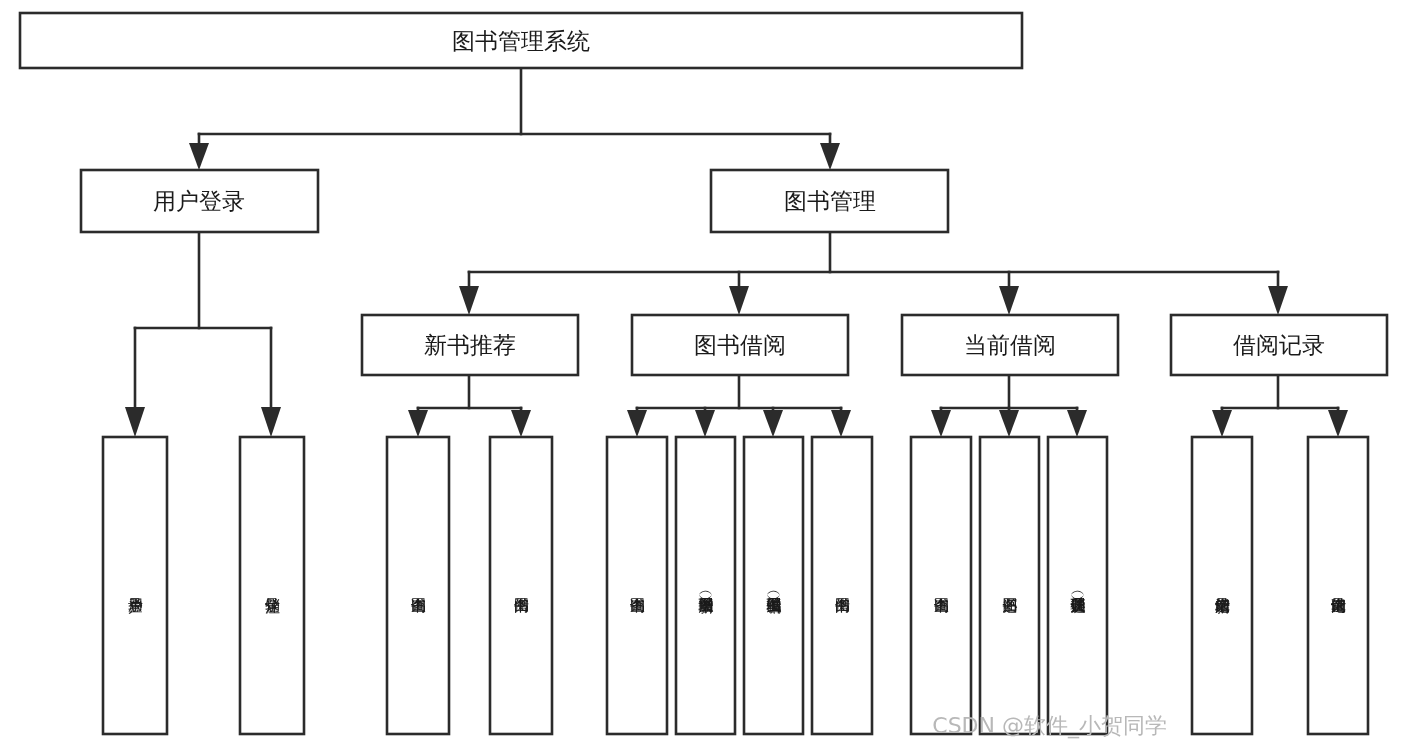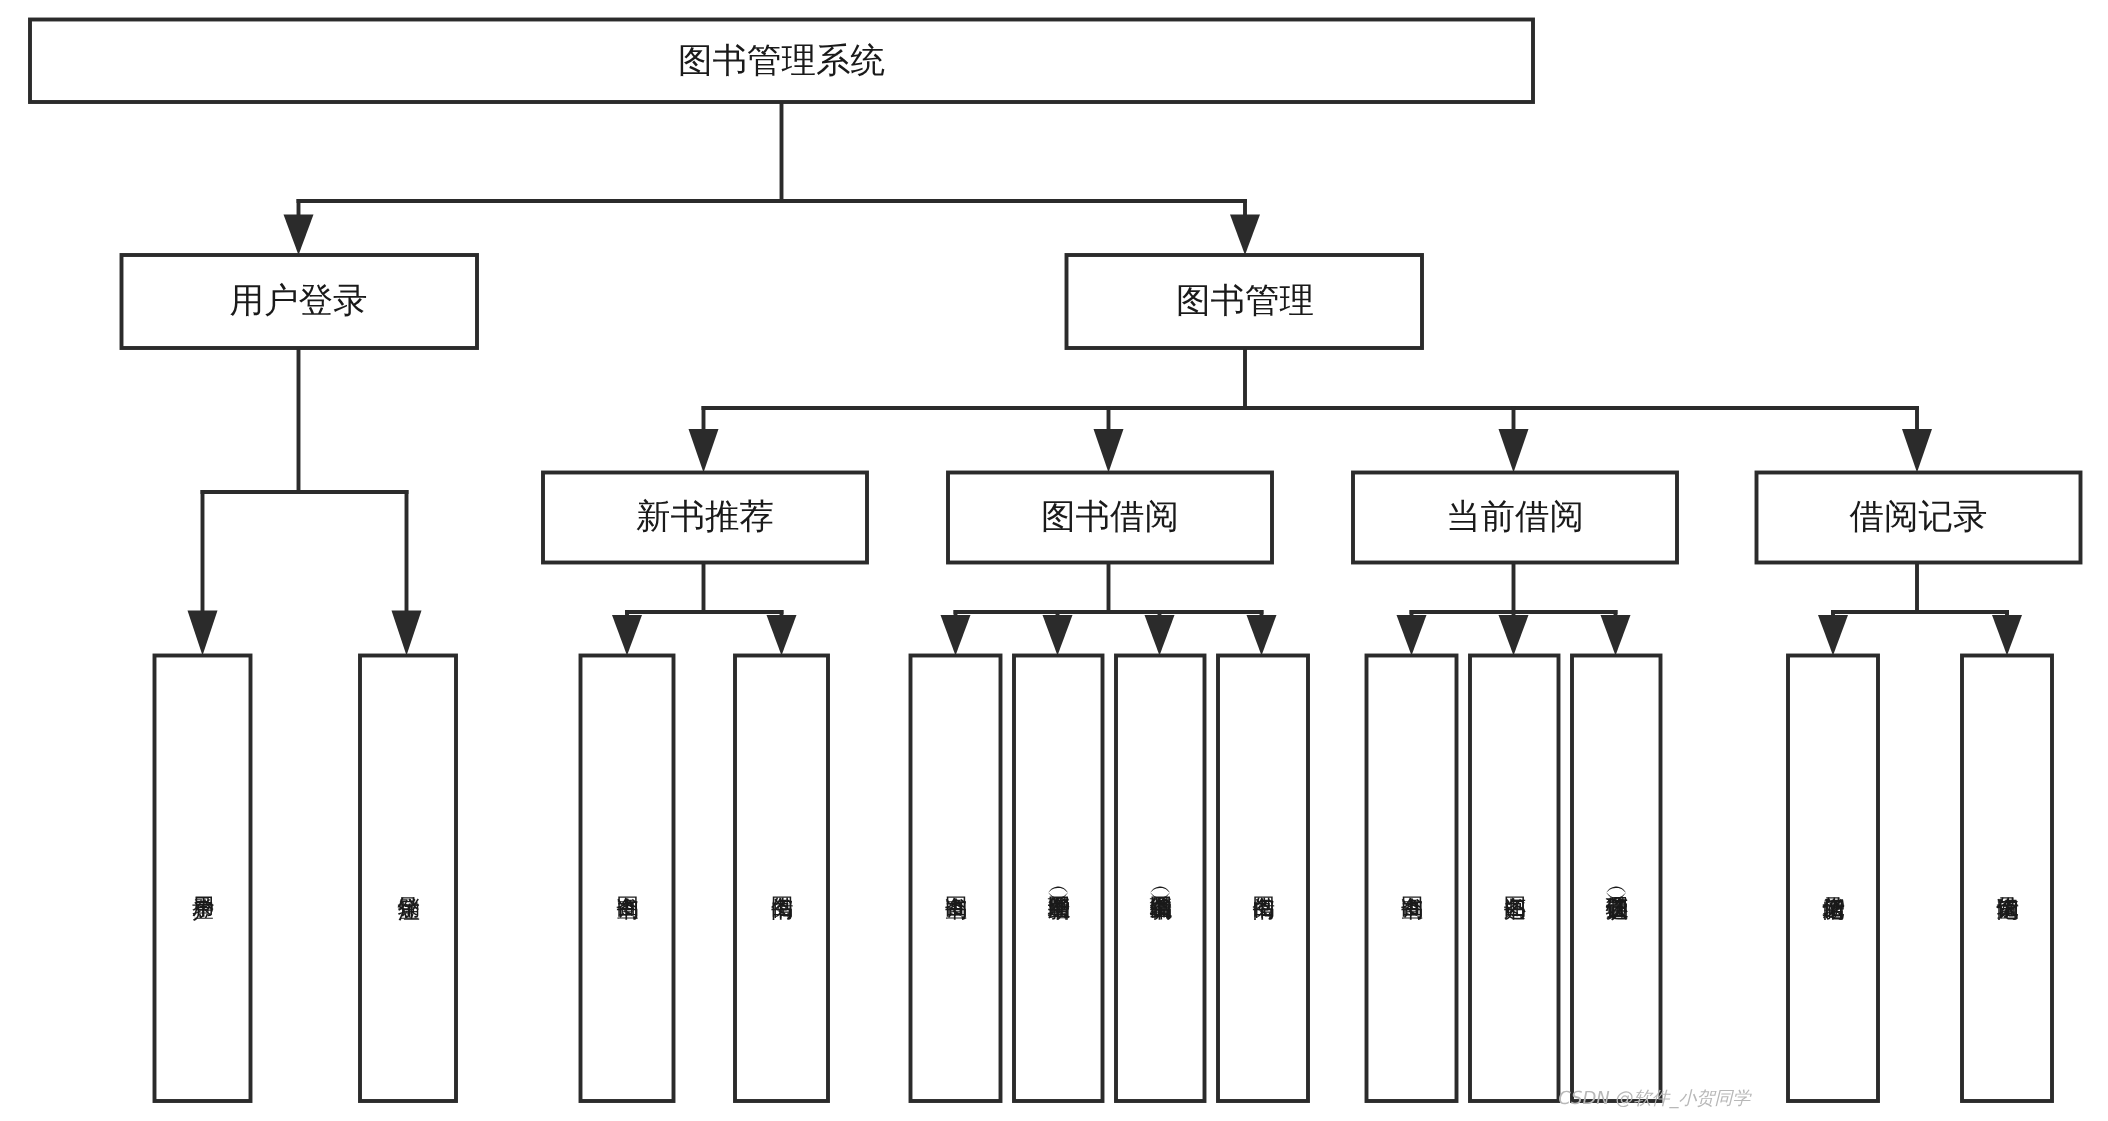--- a/index.html
+++ b/index.html
@@ -60,24 +60,23 @@
     color: #1a1a1a;
     white-space: nowrap;
     text-align: center;
     pointer-events: none;
   }
   .watermark {
     position: absolute;
     right: 8px;
     bottom: 6px;
     font-family: "DejaVu Sans", "Liberation Sans", sans-serif;
-    font-size: 12px;
+    font-size: 22px;
     color: #b8b8b8;
     white-space: nowrap;
-    font-style: italic;
   }
 </style>
 </head>
 <body>
 
 <div id="diagram-root">
 
   <svg id="flowchart" viewBox="0 0 1405 747" xmlns="http://www.w3.org/2000/svg">
 
     <g>

